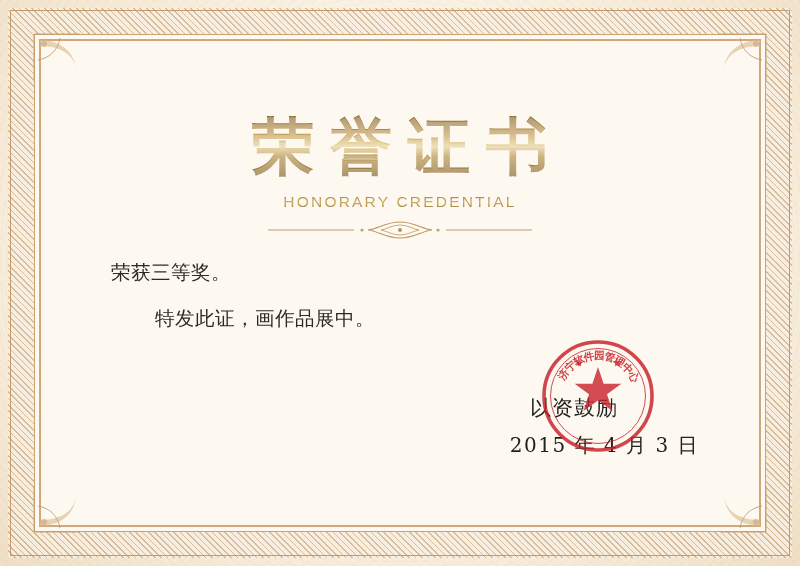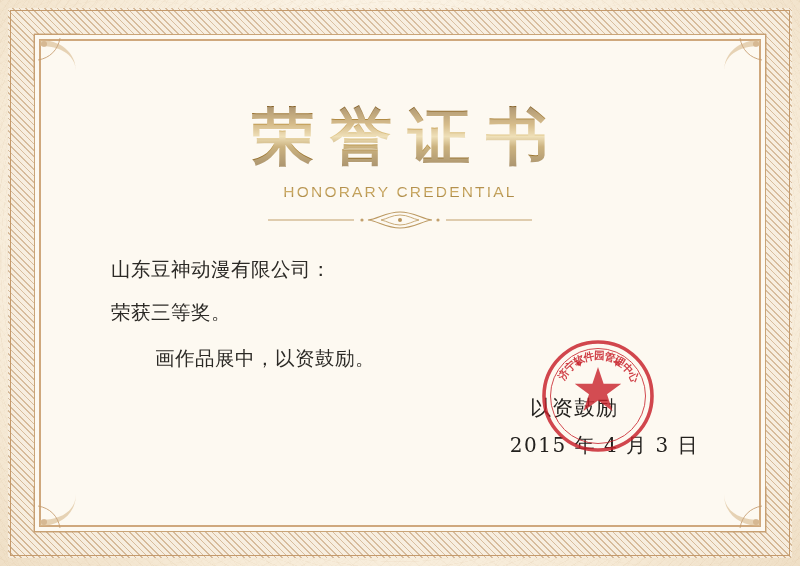--- a/index.html
+++ b/index.html
@@ -76,21 +76,21 @@
   .corner-br { right: 30px; bottom: 30px; transform: scale(-1,-1); }
 
   #content {
     position: absolute;
     left: 45px; top: 45px; right: 45px; bottom: 45px;
   }
 
   
   #title-block {
     position: absolute;
-    top: 59px;
+    top: 69px;
     left: 0; right: 0;
     text-align: center;
   }
   #main-title {
     font-family: "DejaVu Serif", serif;
     font-weight: 700;
     font-size: 62px;
     letter-spacing: 16px;
     text-indent: 16px;
     line-height: 1.05;
@@ -236,23 +236,22 @@
           <path d="M150 3 C 136 3, 128 10, 118 11 C 128 12, 136 19, 150 19 C 164 19, 172 12, 182 11 C 172 10, 164 3, 150 3 Z" fill="none" stroke="#bb9860" stroke-width="1.2"></path>
           <path d="M150 6 C 142 6, 137 10, 131 11 C 137 12, 142 16, 150 16 C 158 16, 163 12, 169 11 C 163 10, 158 6, 150 6 Z" fill="none" stroke="#c9aa77" stroke-width="1"></path>
           <circle cx="150" cy="11" r="2" fill="#b9945a"></circle>
           <circle cx="112" cy="11" r="1.6" fill="#c2a06c"></circle>
           <circle cx="188" cy="11" r="1.6" fill="#c2a06c"></circle>
         </svg>
       </div>
     </div>
 
     <div id="body-block">
-      <div id="salutation">山东豆神动漫有限公司：</div>
       <div class="body-line">荣获三等奖。</div>
-      <div class="body-line indent">画作品展中，以资鼓励。</div>
+      <div class="body-line indent">特发此证，画作品展中。</div>
     </div>
 
     <div id="sign-block">
       <div id="issuer">以资鼓励</div>
       <div id="issue-date">2015 年 4 月 3 日</div>
     </div>
 
     <div id="seal">
       <svg width="118" height="118" viewBox="0 0 118 118">
         <g opacity="0.82" fill="none" stroke="#c8202a">

